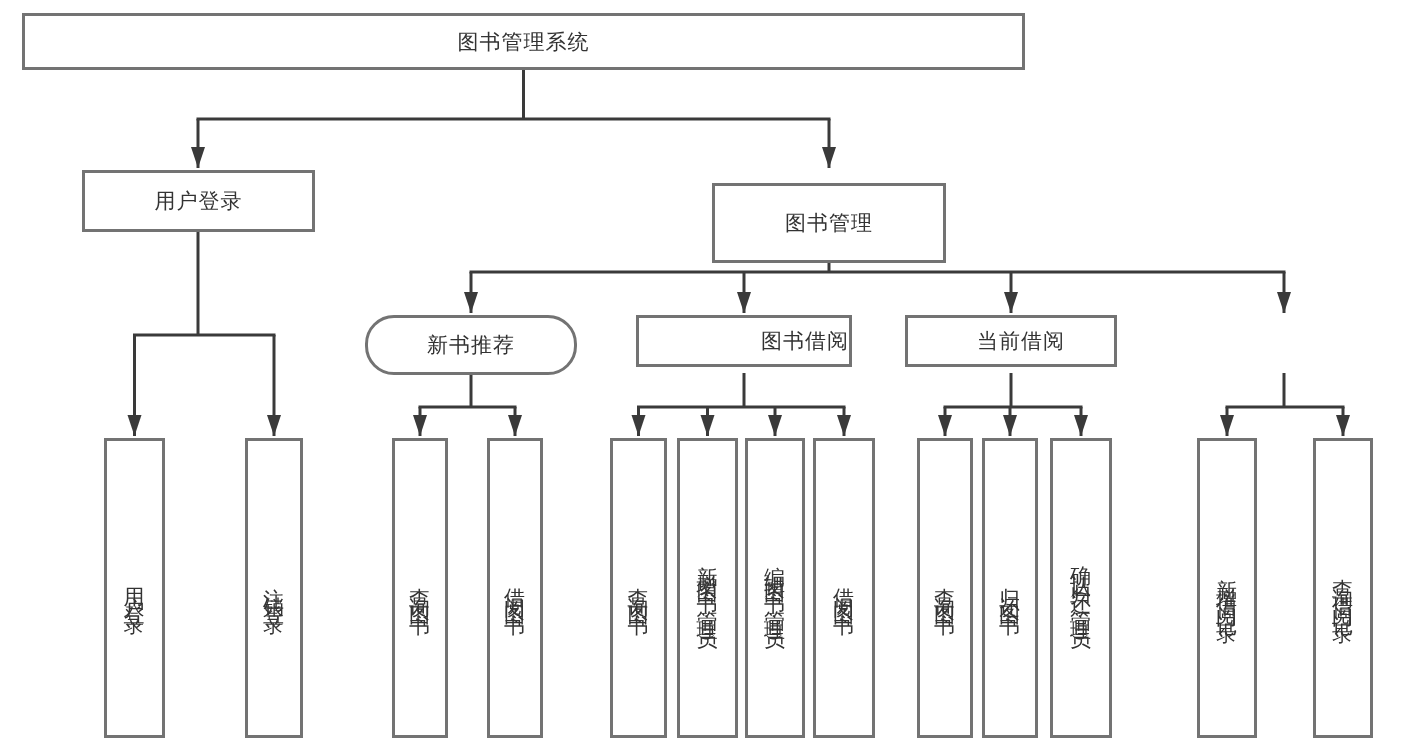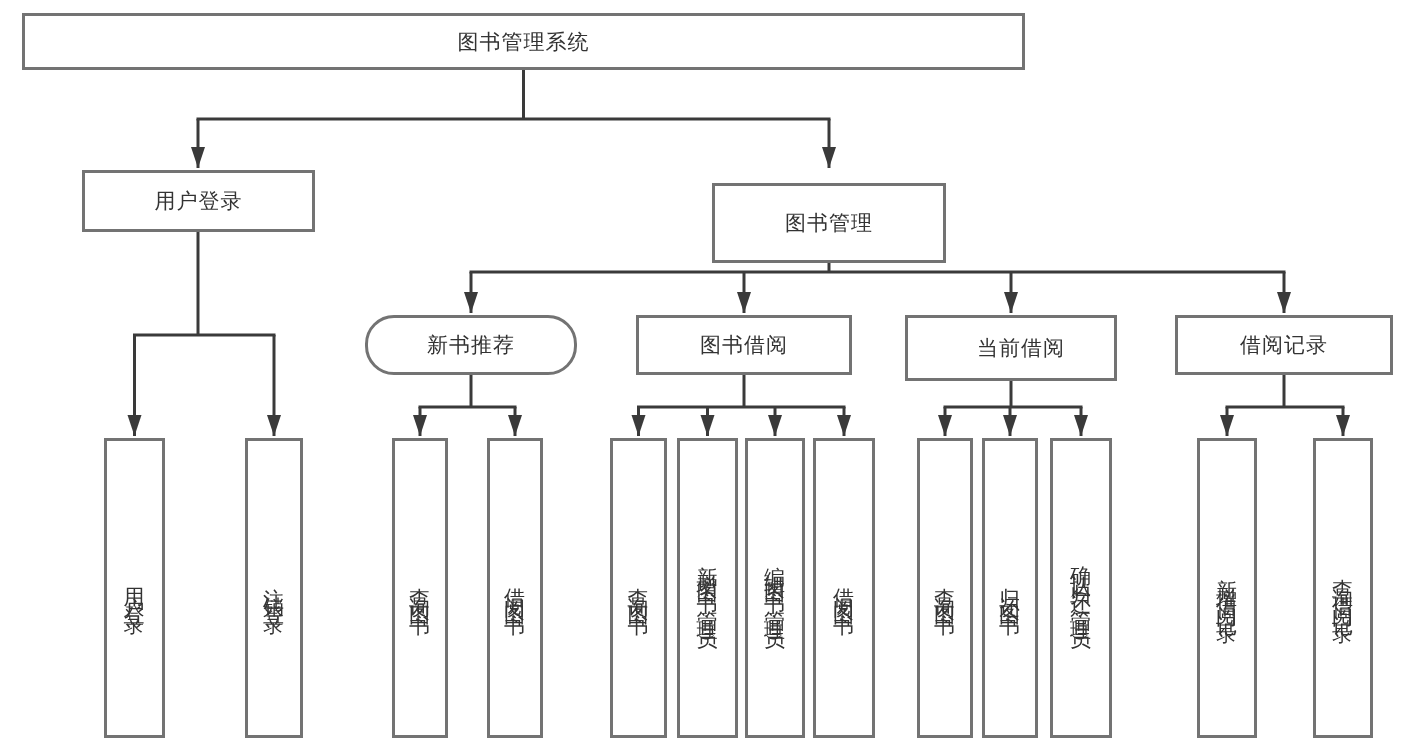--- a/index.html
+++ b/index.html
@@ -37,22 +37,22 @@
     line-height: 1;
     padding-top: 2px;
   }
   
   .n-root          { left: 22px;   top: 13px;  width: 1003px; height: 57px; }
   
   .n-user-login    { left: 82px;   top: 170px; width: 233px;  height: 62px; }
   .n-book-mgmt     { left: 712px;  top: 170px; width: 234px;  height: 80px; margin-top: 13px; }
   
   .n-new-book      { left: 365px;  top: 315px; width: 212px;  height: 60px; border-radius: 29px; }
-  .n-book-borrow   { left: 636px;  top: 315px; width: 216px;  height: 60px; }
-  .n-current       { left: 905px;  top: 315px; width: 212px;  height: 66px; padding-left: 20px; }
+  .n-book-borrow   { left: 636px;  top: 315px; width: 216px;  height: 52px; justify-content: flex-end; }
+  .n-current       { left: 905px;  top: 315px; width: 212px;  height: 52px; padding-left: 20px; }
   .n-records       { left: 1175px; top: 315px; width: 218px;  height: 60px; }
   
   .leaf            { top: 438px; height: 300px; }
   .lf-1  { left: 104px;  width: 61px; }
   .lf-2  { left: 245px;  width: 58px; }
   .lf-3  { left: 392px;  width: 56px; }
   .lf-4  { left: 487px;  width: 56px; }
   .lf-5  { left: 610px;  width: 57px; }
   .lf-6  { left: 677px;  width: 61px; }
   .lf-7  { left: 745px;  width: 60px; }
@@ -155,23 +155,20 @@
 
   <div class="node n-new-book">
     <span>新书推荐</span>
   </div>
   <div class="node n-book-borrow">
     <span>图书借阅</span>
   </div>
   <div class="node n-current">
     <span>当前借阅</span>
   </div>
-  <div class="node n-records">
-    <span>借阅记录</span>
-  </div>
 
   <div class="node leaf lf-1">
     <span class="vtext">用户登录</span>
   </div>
   <div class="node leaf lf-2">
     <span class="vtext">注销登录</span>
   </div>
   <div class="node leaf lf-3">
     <span class="vtext">查询图书</span>
   </div>

